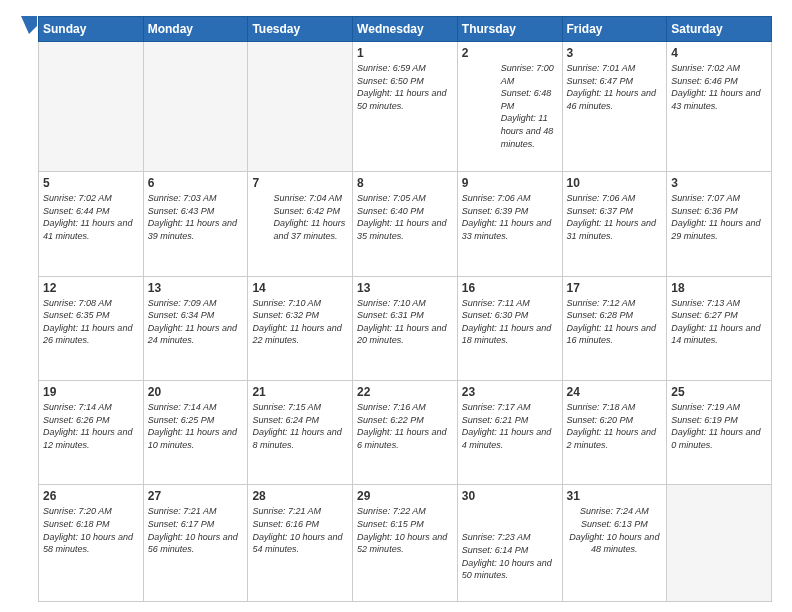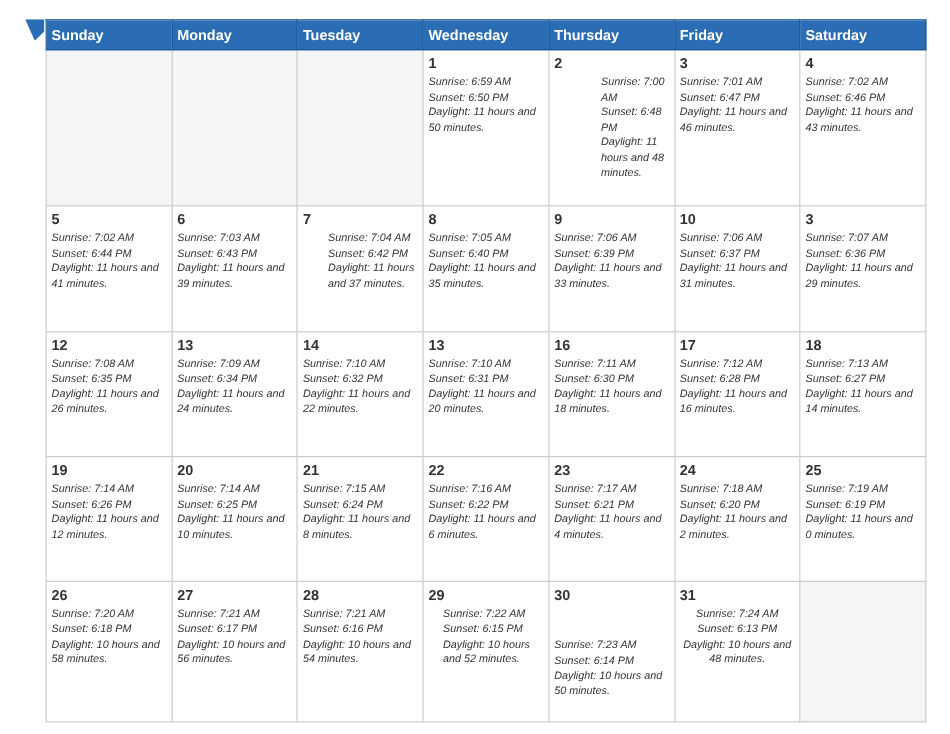--- a/index.html
+++ b/index.html
@@ -304,21 +304,21 @@
 Daylight: 10 hours and 56 minutes.</div>
           </td>
           <td>
             <span class="day-number">28</span>
             <div class="day-info" style="white-space: pre-line;">Sunrise: 7:21 AM
 Sunset: 6:16 PM
 Daylight: 10 hours and 54 minutes.</div>
           </td>
           <td>
             <span class="day-number">29</span>
-            <div class="day-info" style="white-space: pre-line; margin-left: 12px;">Sunrise: 7:22 AM
+            <div class="day-info" style="white-space: pre-line;">Sunrise: 7:22 AM
 Sunset: 6:15 PM
 Daylight: 10 hours and 52 minutes.</div>
           </td>
           <td>
             <span class="day-number">30</span>
             <div class="day-info" style="white-space: pre-line; margin-top: 28px;">Sunrise: 7:23 AM
 Sunset: 6:14 PM
 Daylight: 10 hours and 50 minutes.</div>
           </td>
           <td>

